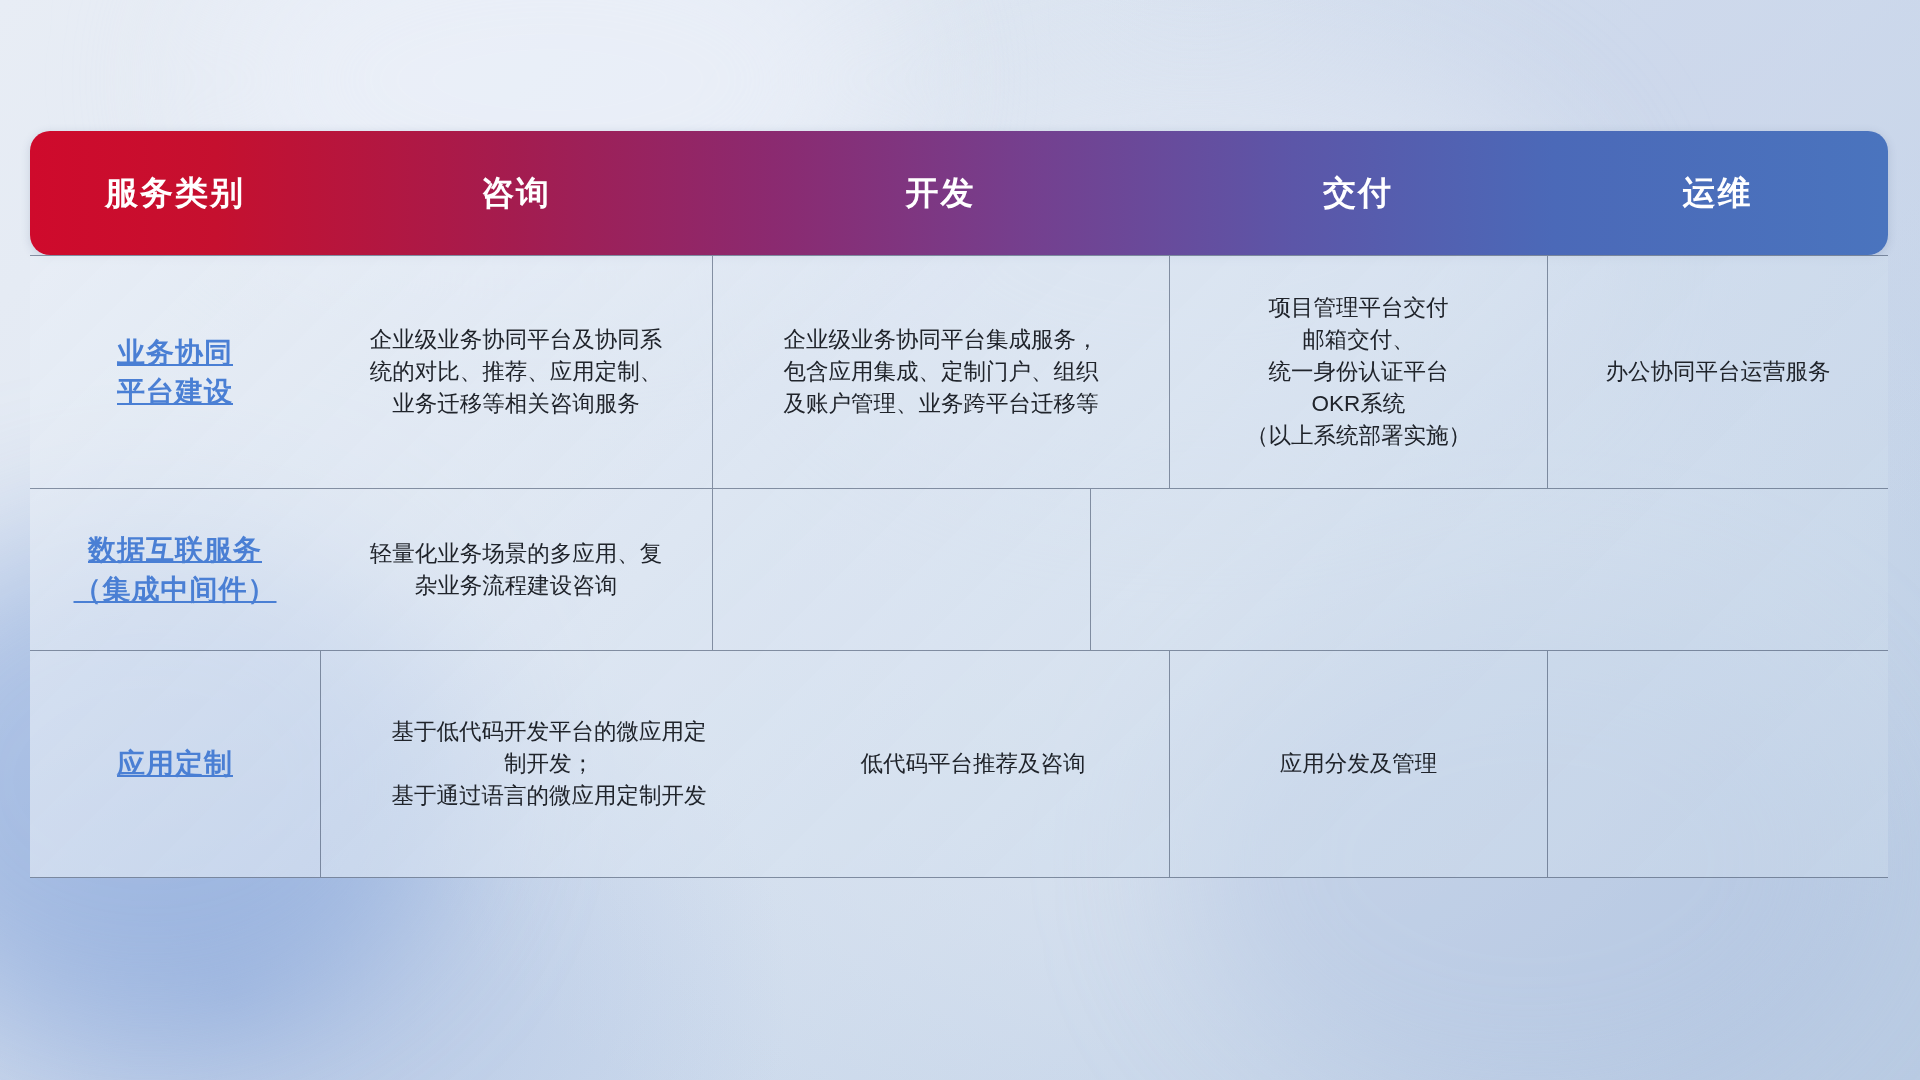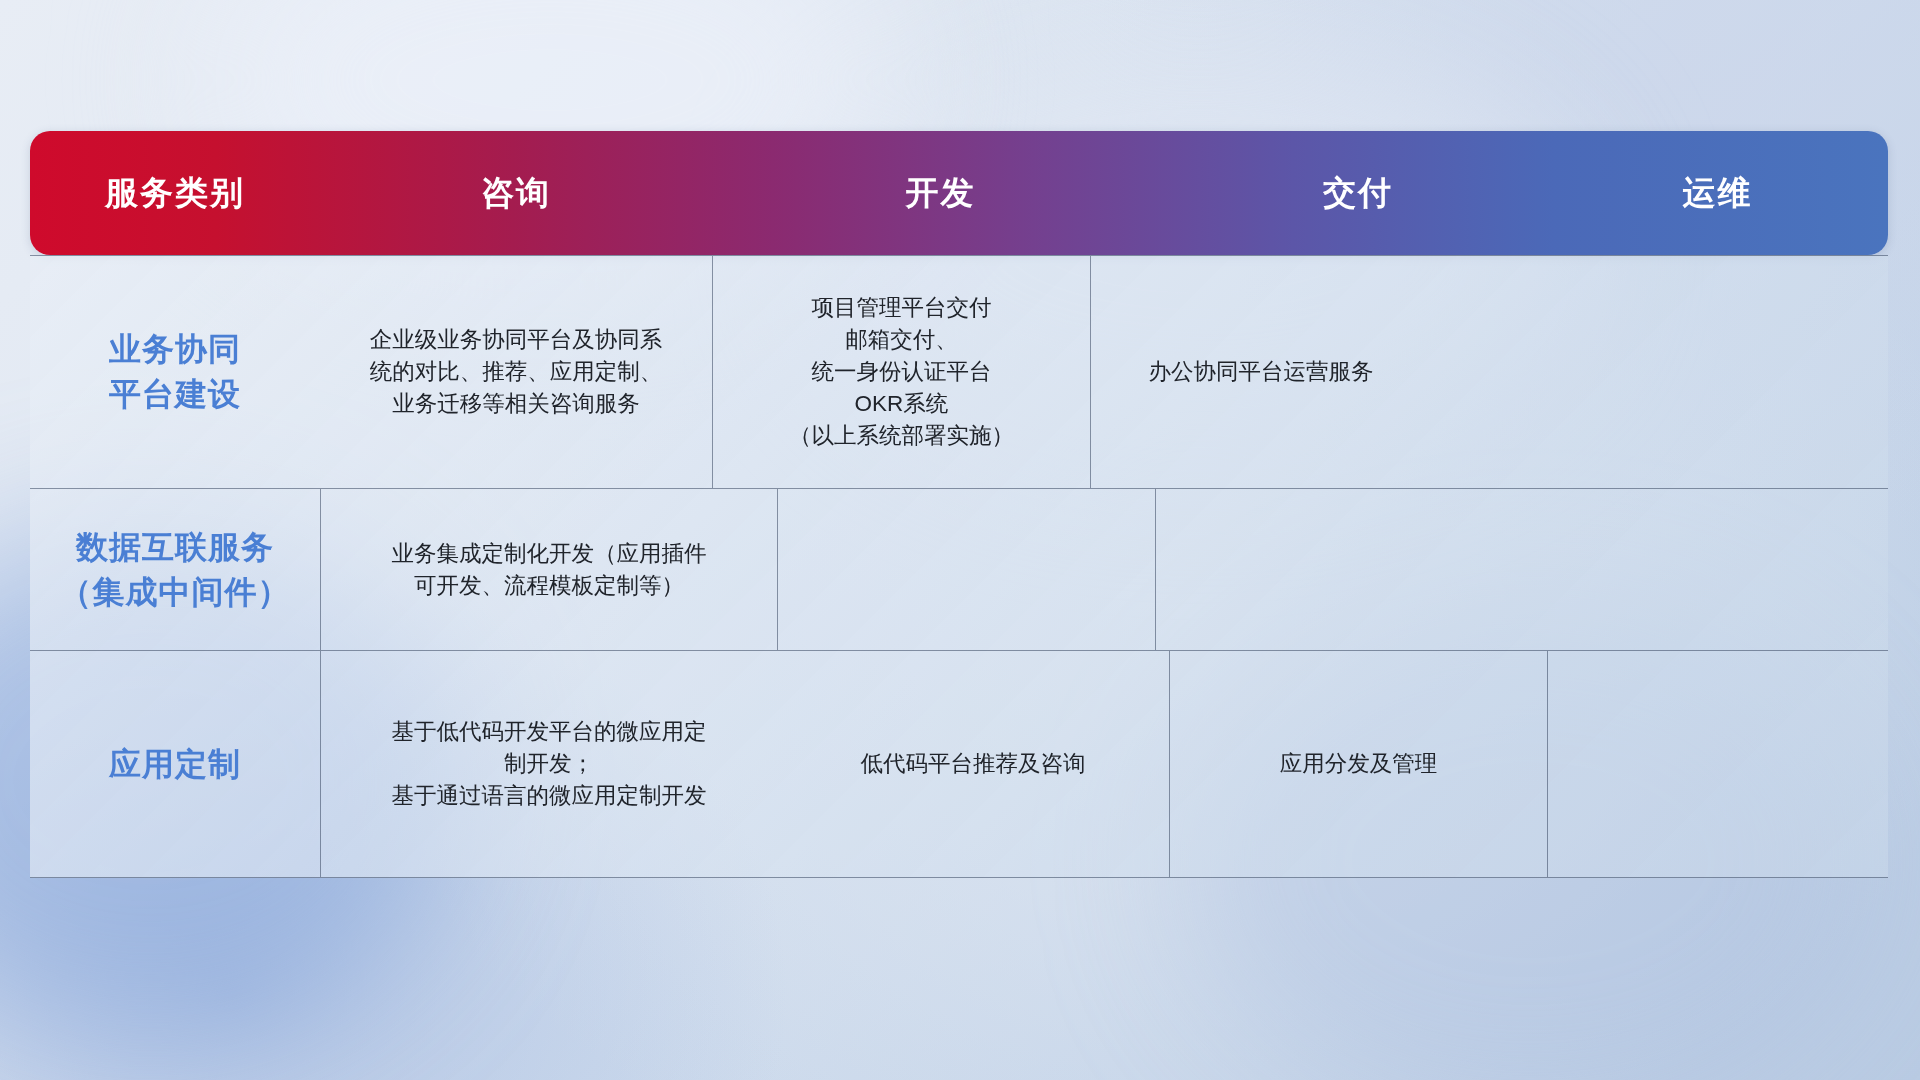--- a/index.html
+++ b/index.html
@@ -108,23 +108,24 @@
     font-size: 22.5px;
     line-height: 1.42;
     white-space: pre-line;
   }
   .cell.bordered-left {
     border-left: 1px solid rgba(55,70,95,0.55);
   }
   .cat-cell {
     color: #4a7fd4;
     font-weight: bold;
-    font-size: 32px;
+    font-size: 28px;
     letter-spacing: 1px;
     line-height: 1.4;
+    text-decoration: underline;
   }
 </style>
 </head>
 <body>
 
 <div class="page">
   <div class="blob blob-1"></div>
   <div class="blob blob-2"></div>
   <div class="blob blob-3"></div>
   <div class="blob blob-4"></div>
@@ -140,33 +141,36 @@
     </div>
 
     <div class="body-area">
 
       <div class="body-row r0">
         <div class="cell cat-cell c0">业务协同
 平台建设</div>
         <div class="cell c1">企业级业务协同平台及协同系
 统的对比、推荐、应用定制、
 业务迁移等相关咨询服务</div>
+        <div class="cell bordered-left c2">企业级业务协同平台集成服务，
+包含应用集成、定制门户、组织
+及账户管理、业务跨平台迁移等</div>
         <div class="cell bordered-left c3">项目管理平台交付
 邮箱交付、
 统一身份认证平台
 OKR系统
 （以上系统部署实施）</div>
         <div class="cell bordered-left c4">办公协同平台运营服务</div>
       </div>
 
       <div class="body-row r1">
         <div class="cell cat-cell c0">数据互联服务
 （集成中间件）</div>
-        <div class="cell bordered-left c2">业务集成定制化开发（应用插件
-可开发、流程模板定制等）</div>
+        <div class="cell c1">轻量化业务场景的多应用、复
+杂业务流程建设咨询</div>
         <div class="cell bordered-left c3"></div>
         <div class="cell bordered-left c4"></div>
       </div>
 
       <div class="body-row r2">
         <div class="cell cat-cell c0">应用定制</div>
         <div class="cell bordered-left c2">基于低代码开发平台的微应用定
 制开发；
 基于通过语言的微应用定制开发</div>
         <div class="cell c1">低代码平台推荐及咨询</div>

